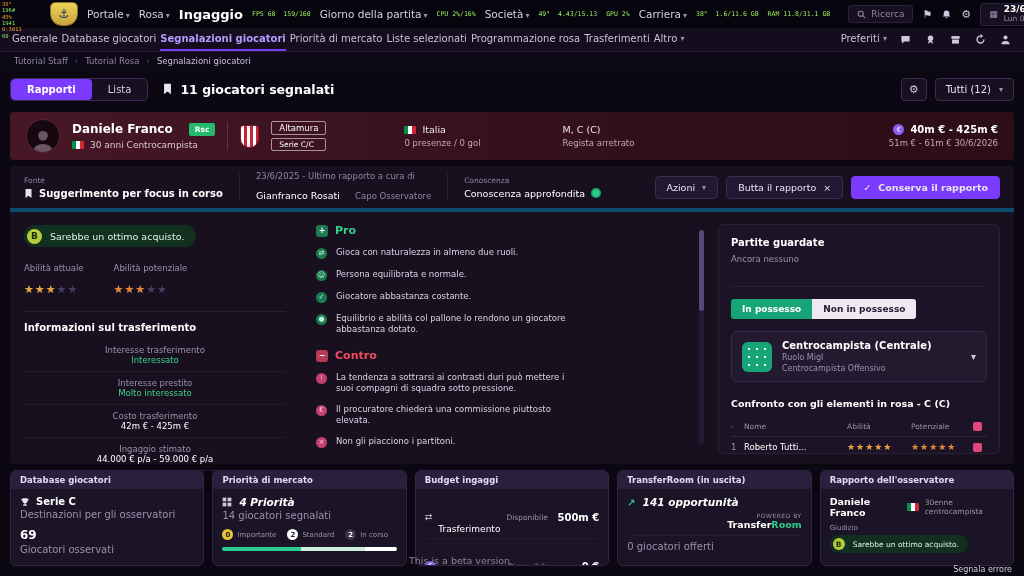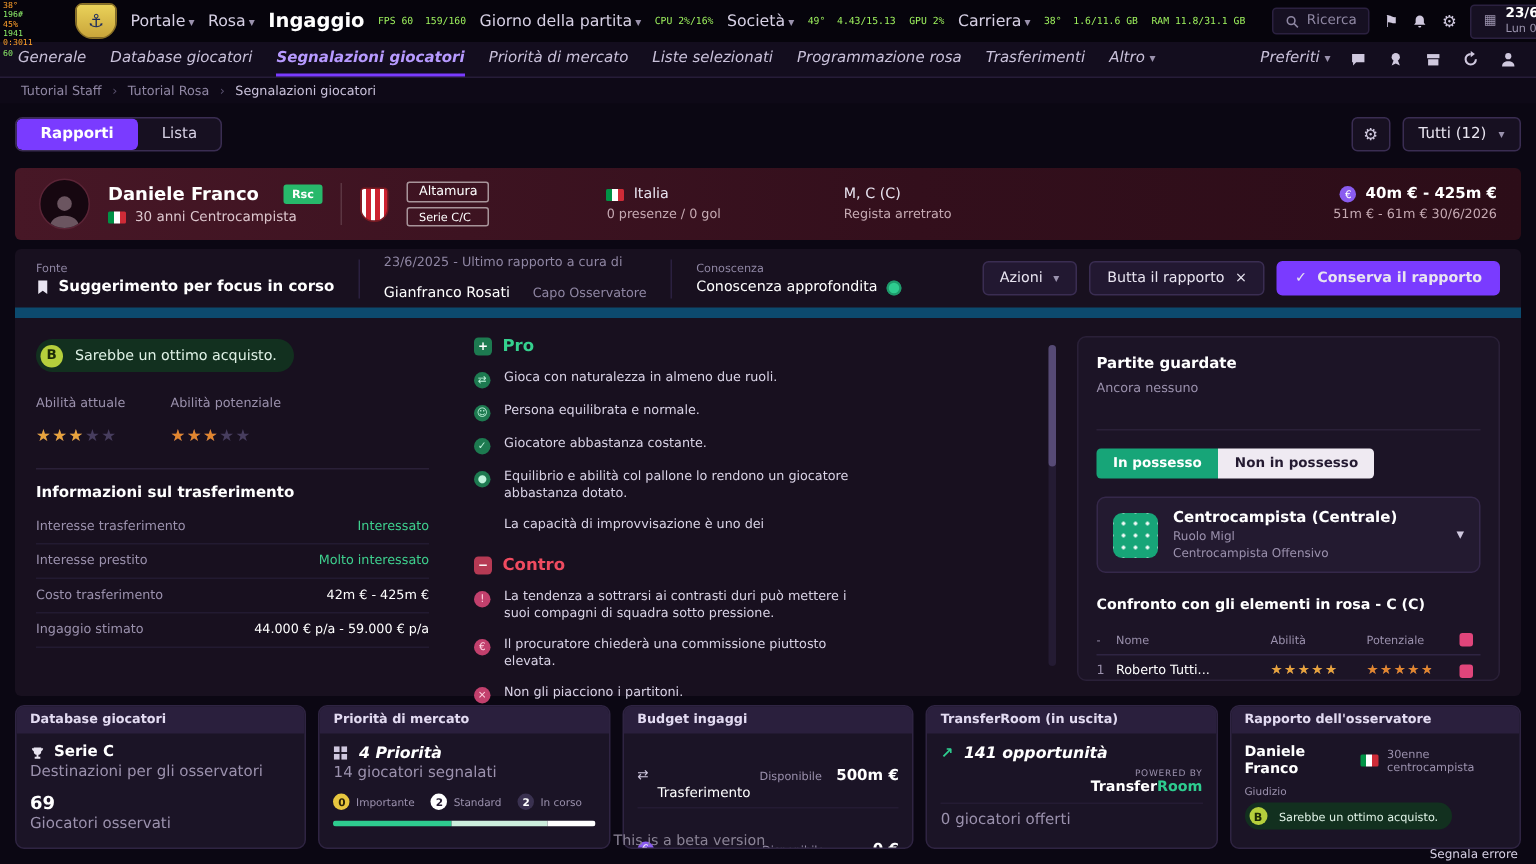--- a/index.html
+++ b/index.html
@@ -17,21 +17,21 @@
   .hud{font:6.5px "DejaVu Sans Mono",monospace;color:#9ef25e;white-space:pre;line-height:1;}
   .sp{flex:1;}
   .search{display:flex;align-items:center;gap:5px;background:#161022;border:1px solid #2b2140;border-radius:3px;height:18px;padding:0 8px;width:108px;color:#8f87a3;font-size:9px;}
   .tico{width:16px;height:16px;display:flex;align-items:center;justify-content:center;color:#cfc8de;font-size:11px;cursor:pointer;}
   .datebox{display:flex;align-items:center;gap:6px;background:#161022;border:1px solid #2b2140;border-radius:3px;height:23px;padding:0 8px;}
   .datebox .cal{color:#9a92ad;font-size:9px;}
   .datebox .d1{font-size:9px;font-weight:bold;color:#fff;line-height:1.1;}
   .datebox .d2{font-size:7.5px;color:#9a92ad;line-height:1.1;}
 
   
-  .navbar{position:absolute;top:28px;left:0;right:0;height:24px;background:#130d1e;border-bottom:1px solid #261c38;display:flex;align-items:stretch;padding:0 12px;gap:16px;font-size:10px;color:#c9c1da;font-style:italic;}
+  .navbar{position:absolute;top:28px;left:0;right:0;height:24px;background:#130d1e;border-bottom:1px solid #261c38;display:flex;align-items:stretch;padding:0 12px;gap:4px;font-size:10px;color:#c9c1da;}
   .navtab{display:flex;align-items:center;cursor:pointer;white-space:nowrap;border-bottom:2px solid transparent;}
   .navtab.active{color:#b79aff;border-bottom-color:#7a3bff;font-weight:bold;}
   .navright{margin-left:auto;display:flex;align-items:center;gap:11px;}
   .nico{width:14px;height:14px;display:flex;align-items:center;justify-content:center;color:#cfc8de;cursor:pointer;}
 
   
   .crumbbar{position:absolute;top:52px;left:0;right:0;height:17px;background:#0e0917;display:flex;align-items:center;padding:0 14px;font-size:8.5px;color:#8f86a3;gap:7px;}
   .crumb{cursor:pointer;} .crumb.last{color:#c9c1da;} .csep{color:#5b5370;}
 
   
@@ -59,21 +59,21 @@
   .chip{display:inline-block;border:1px solid rgba(255,255,255,.55);border-radius:2px;padding:1px 7px;font-size:8.5px;color:#fff;cursor:pointer;}
   .chip2{font-size:7.5px;margin-top:3px;}
   .pcol{display:flex;flex-direction:column;justify-content:center;}
   .gap1{margin-left:66px;} .gap2{margin-left:70px;}
   .pvals{margin-left:auto;text-align:right;display:flex;flex-direction:column;align-items:flex-end;}
   .coin{width:11px;height:11px;border-radius:50%;background:#8a5cf0;color:#fff;font-size:7px;display:inline-flex;align-items:center;justify-content:center;}
   .pval{font-size:10px;font-weight:bold;color:#fff;}
 
   
   .panel{position:absolute;top:166px;left:10px;right:10px;height:298px;background:#18101f;border-radius:4px;}
-  .reporthead{display:flex;align-items:center;height:46px;padding:0 14px;border-bottom:7px solid #0c4a6e;gap:16px;}
+  .reporthead{display:flex;align-items:center;height:46px;padding:0 14px;border-bottom:4px solid #0c4a6e;gap:16px;}
   .lab{font-size:7.5px;color:#8f86a3;margin-bottom:3px;}
   .srcrow{display:flex;align-items:center;gap:6px;font-size:10px;font-weight:bold;color:#fff;}
   .vdiv2{width:1px;height:26px;background:#2b2040;flex:none;}
   .metline{font-size:8.5px;color:#8f86a3;margin-bottom:3px;}
   .metname{font-size:9.5px;color:#fff;}
   .metrole{font-size:8.5px;color:#8f86a3;margin-left:10px;}
   .globe{width:10px;height:10px;border-radius:50%;background:#2ecc8f;display:inline-block;box-shadow:inset 0 0 0 1.5px rgba(0,60,40,.35);}
   .rbtns{margin-left:auto;display:flex;gap:8px;}
   .btn{height:23px;border:1px solid #3a2d52;border-radius:4px;background:#221831;font-size:9.5px;color:#e8e4f0;padding:0 11px;display:flex;gap:7px;align-items:center;cursor:pointer;font-family:inherit;}
   .btn.purple{background:#7a3bff;border-color:#7a3bff;font-weight:bold;}
@@ -83,21 +83,21 @@
   .verdict{display:inline-flex;align-items:center;gap:8px;background:#12301f;border-radius:12px;height:22px;padding:0 12px 0 3px;}
   .grade{width:15px;height:15px;border-radius:50%;background:#b5cf3c;color:#1c2a07;font-size:9px;font-weight:bold;display:flex;align-items:center;justify-content:center;flex:none;}
   .vtext{font-size:9.5px;color:#dff1e6;}
   .abil{display:flex;gap:30px;margin-top:16px;}
   .abil .al{font-size:8.5px;color:#9b91ad;margin-bottom:5px;}
   .stars{position:relative;display:inline-block;font-size:11px;line-height:1;color:#473d5e;letter-spacing:1px;white-space:nowrap;}
   .stars .stars-fill{position:absolute;left:0;top:0;overflow:hidden;white-space:nowrap;color:#e8a33d;width:0;}
   .stars.pot .stars-fill{color:#e2862f;}
   .hr{height:1px;background:#2a2038;margin:14px 0 10px;}
   .h3{font-size:10px;font-weight:bold;color:#fff;margin-bottom:6px;}
-  .inforow{display:flex;justify-content:space-between;align-items:center;font-size:8.5px;padding:6px 0;border-bottom:1px solid #221a31;}
+  .inforow{display:flex;justify-content:space-between;align-items:center;font-size:8.5px;padding:6px 0;border-bottom:1px solid #221a31;flex-direction:column;}
   .inforow .il{color:#9b91ad;} .inforow .iv{color:#fff;} .inforow .iv.green{color:#3ecf8e;}
 
   .mcol{flex:1;padding-left:30px;position:relative;}
   .sechead{display:flex;align-items:center;gap:7px;margin-bottom:10px;font-size:11px;font-weight:bold;}
   .pro-t{color:#35d08e;} .con-t{color:#ef4b60;}
   .secicon{width:12px;height:12px;border-radius:3px;display:flex;align-items:center;justify-content:center;font-size:8px;color:#fff;}
   .secicon.g{background:#1d7a50;} .secicon.r{background:#b63a54;}
   .pcitem{display:flex;gap:9px;margin-bottom:10px;max-width:262px;font-size:8.5px;color:#d9d3e6;line-height:1.3;}
   .pcicon{width:11px;height:11px;border-radius:50%;flex:none;font-size:7px;display:flex;align-items:center;justify-content:center;margin-top:1px;}
   .pcicon.g{background:#1d7a50;color:#bff3dc;} .pcicon.p{background:#c2406d;color:#ffd7e4;}
@@ -256,20 +256,26 @@
     <span class="crumb">Tutorial Rosa</span>
     <span class="csep">›</span>
     <span class="crumb last">Segnalazioni giocatori</span>
   </div>
 
   <div class="pagehead">
     <div class="seg">
       <span class="segbtn active">Rapporti</span>
       <span class="segbtn">Lista</span>
     </div>
+    <span class="counttxt">
+      <svg width="11" height="12" viewBox="0 0 12 14">
+          <path d="M2 1h8v12l-4-3-4 3z" fill="#e8e4f0"></path>
+        </svg>
+      <span>11 giocatori segnalati</span>
+    </span>
     <span class="hright">
       <span class="sqbtn">⚙</span>
       <span class="filter">
           <span>Tutti (12)</span>
           <span class="car2">▾</span>
         </span>
     </span>
   </div>
 
   <div class="banner">
@@ -412,23 +418,20 @@
           <span class="pcicon g">☺</span>
           <span>Persona equilibrata e normale.</span>
         </div>
         <div class="pcitem">
           <span class="pcicon g">✓</span>
           <span>Giocatore abbastanza costante.</span>
         </div>
         <div class="pcitem">
           <span class="pcicon g">●</span>
           <span>Equilibrio e abilità col pallone lo rendono un giocatore abbastanza dotato.</span>
-        </div>
-        <div class="pcitem noicon">
-          <span>La capacità di improvvisazione è uno dei</span>
         </div>
         <div class="sechead con-t" style="margin-top:14px;">
           <span class="secicon r">−</span>
           <span>Contro</span>
         </div>
         <div class="pcitem">
           <span class="pcicon p">!</span>
           <span>La tendenza a sottrarsi ai contrasti duri può mettere i suoi compagni di squadra sotto pressione.</span>
         </div>
         <div class="pcitem">

